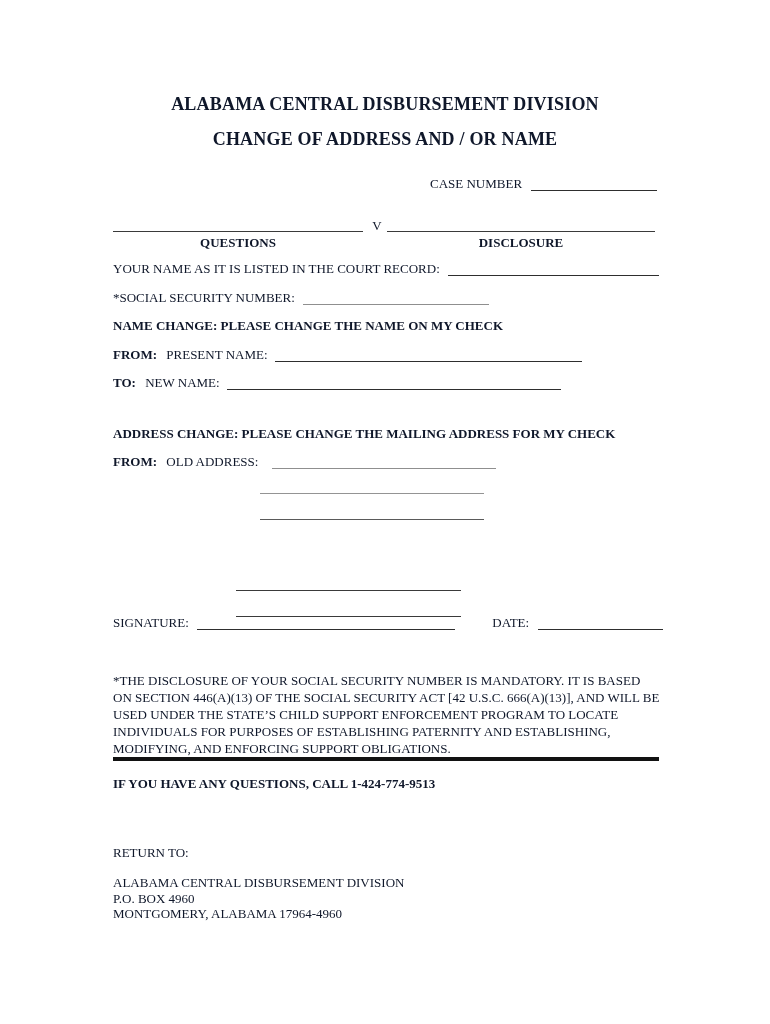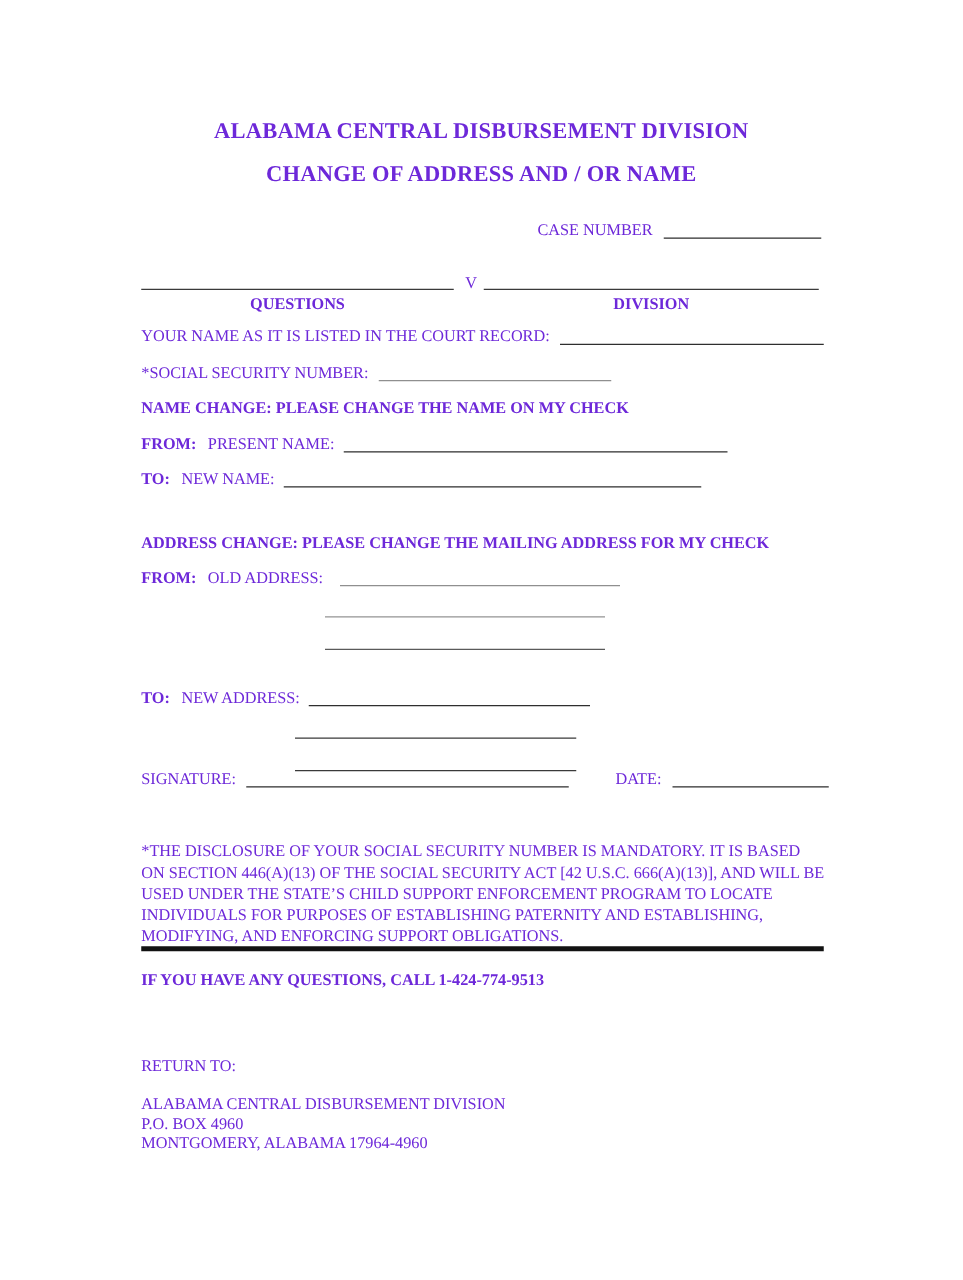--- a/index.html
+++ b/index.html
@@ -1,18 +1,18 @@
 <!DOCTYPE html>
 <html><head>
 <meta charset="utf-8">
 <style>
   html,body { margin:0; padding:0; background:#ffffff; }
   .page {
     position:relative; width:770px; height:1024px; background:#ffffff;
-    font-family:"Liberation Serif", serif; color:#6d28d9; font-size:13px;
+    font-family:"Liberation Serif", serif; color:#0f172a; font-size:13px;
     overflow:hidden;
   }
   .abs { position:absolute; left:113px; }
   .b { font-weight:bold; }
   .center { text-align:center; }
   .title { font-weight:bold; font-size:18px; width:544px; text-align:center; letter-spacing:.2px; }
   .fld {
     display:inline-block; height:3px; border-bottom:1px solid #2e2e2e;
     position:relative; top:3px;
   }
@@ -35,21 +35,21 @@
 
   <div class="abs" style="left:430px; top:176px;">
     <span>CASE NUMBER</span>
     <span class="fld" style="width:126px; margin-left:6px;"></span>
   </div>
 
   <div class="ln" style="left:113px; top:231px; width:250px;"></div>
   <div class="abs" style="left:369px; top:218px; width:16px; text-align:center;">V</div>
   <div class="ln" style="left:387px; top:231px; width:268px;"></div>
   <div class="abs b center" style="left:113px; top:235px; width:250px;">QUESTIONS</div>
-  <div class="abs b center" style="left:387px; top:235px; width:268px;">DIVISION</div>
+  <div class="abs b center" style="left:387px; top:235px; width:268px;">DISCLOSURE</div>
 
   <div class="abs" style="top:261px;">
     <span>YOUR NAME AS IT IS LISTED IN THE COURT RECORD:</span>
     <span class="fld" style="width:211px; margin-left:5px;"></span>
   </div>
 
   <div class="abs" style="top:290px;">
     <span>*SOCIAL SECURITY NUMBER:</span>
     <span class="fld gray" style="width:186px; margin-left:5px;"></span>
   </div>
@@ -71,25 +71,20 @@
   <div class="abs b" style="top:426px;">ADDRESS CHANGE: PLEASE CHANGE THE MAILING ADDRESS FOR MY CHECK</div>
 
   <div class="abs" style="top:454px;">
     <span class="b">FROM:</span>
     <span class="lbl2">OLD ADDRESS:</span>
     <span class="fld gray" style="width:224px; margin-left:10px;"></span>
   </div>
   <div class="ln gray" style="left:260px; top:493px; width:224px;"></div>
   <div class="ln mid" style="left:260px; top:519px; width:224px;"></div>
 
-  <div class="abs" style="top:550px;">
-    <span class="b">TO:</span>
-    <span class="lbl2">NEW ADDRESS:</span>
-    <span class="fld" style="width:225px; margin-left:4px;"></span>
-  </div>
   <div class="ln" style="left:236px; top:590px; width:225px;"></div>
   <div class="ln" style="left:236px; top:616px; width:225px;"></div>
 
   <div class="abs" style="top:615px;">
     <span>SIGNATURE:</span>
     <span class="fld" style="width:258px; margin-left:5px;"></span>
     <span style="margin-left:34px;">DATE:</span>
     <span class="fld" style="width:125px; margin-left:6px;"></span>
   </div>
 

